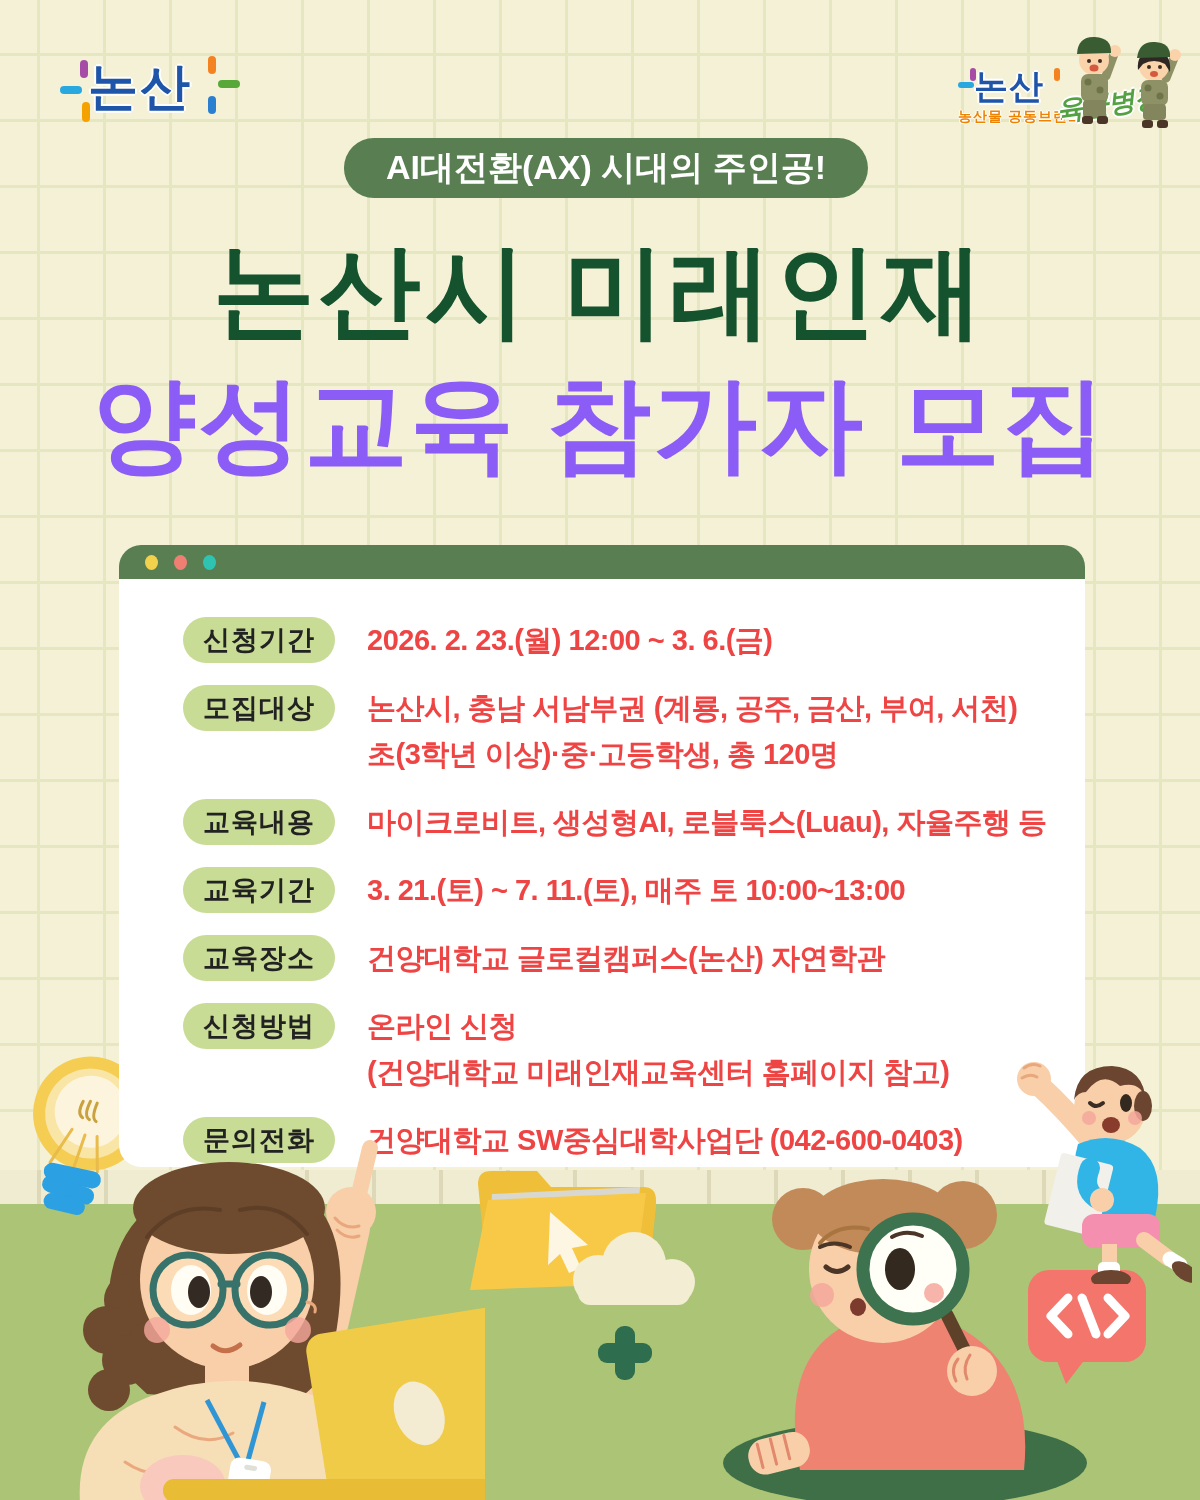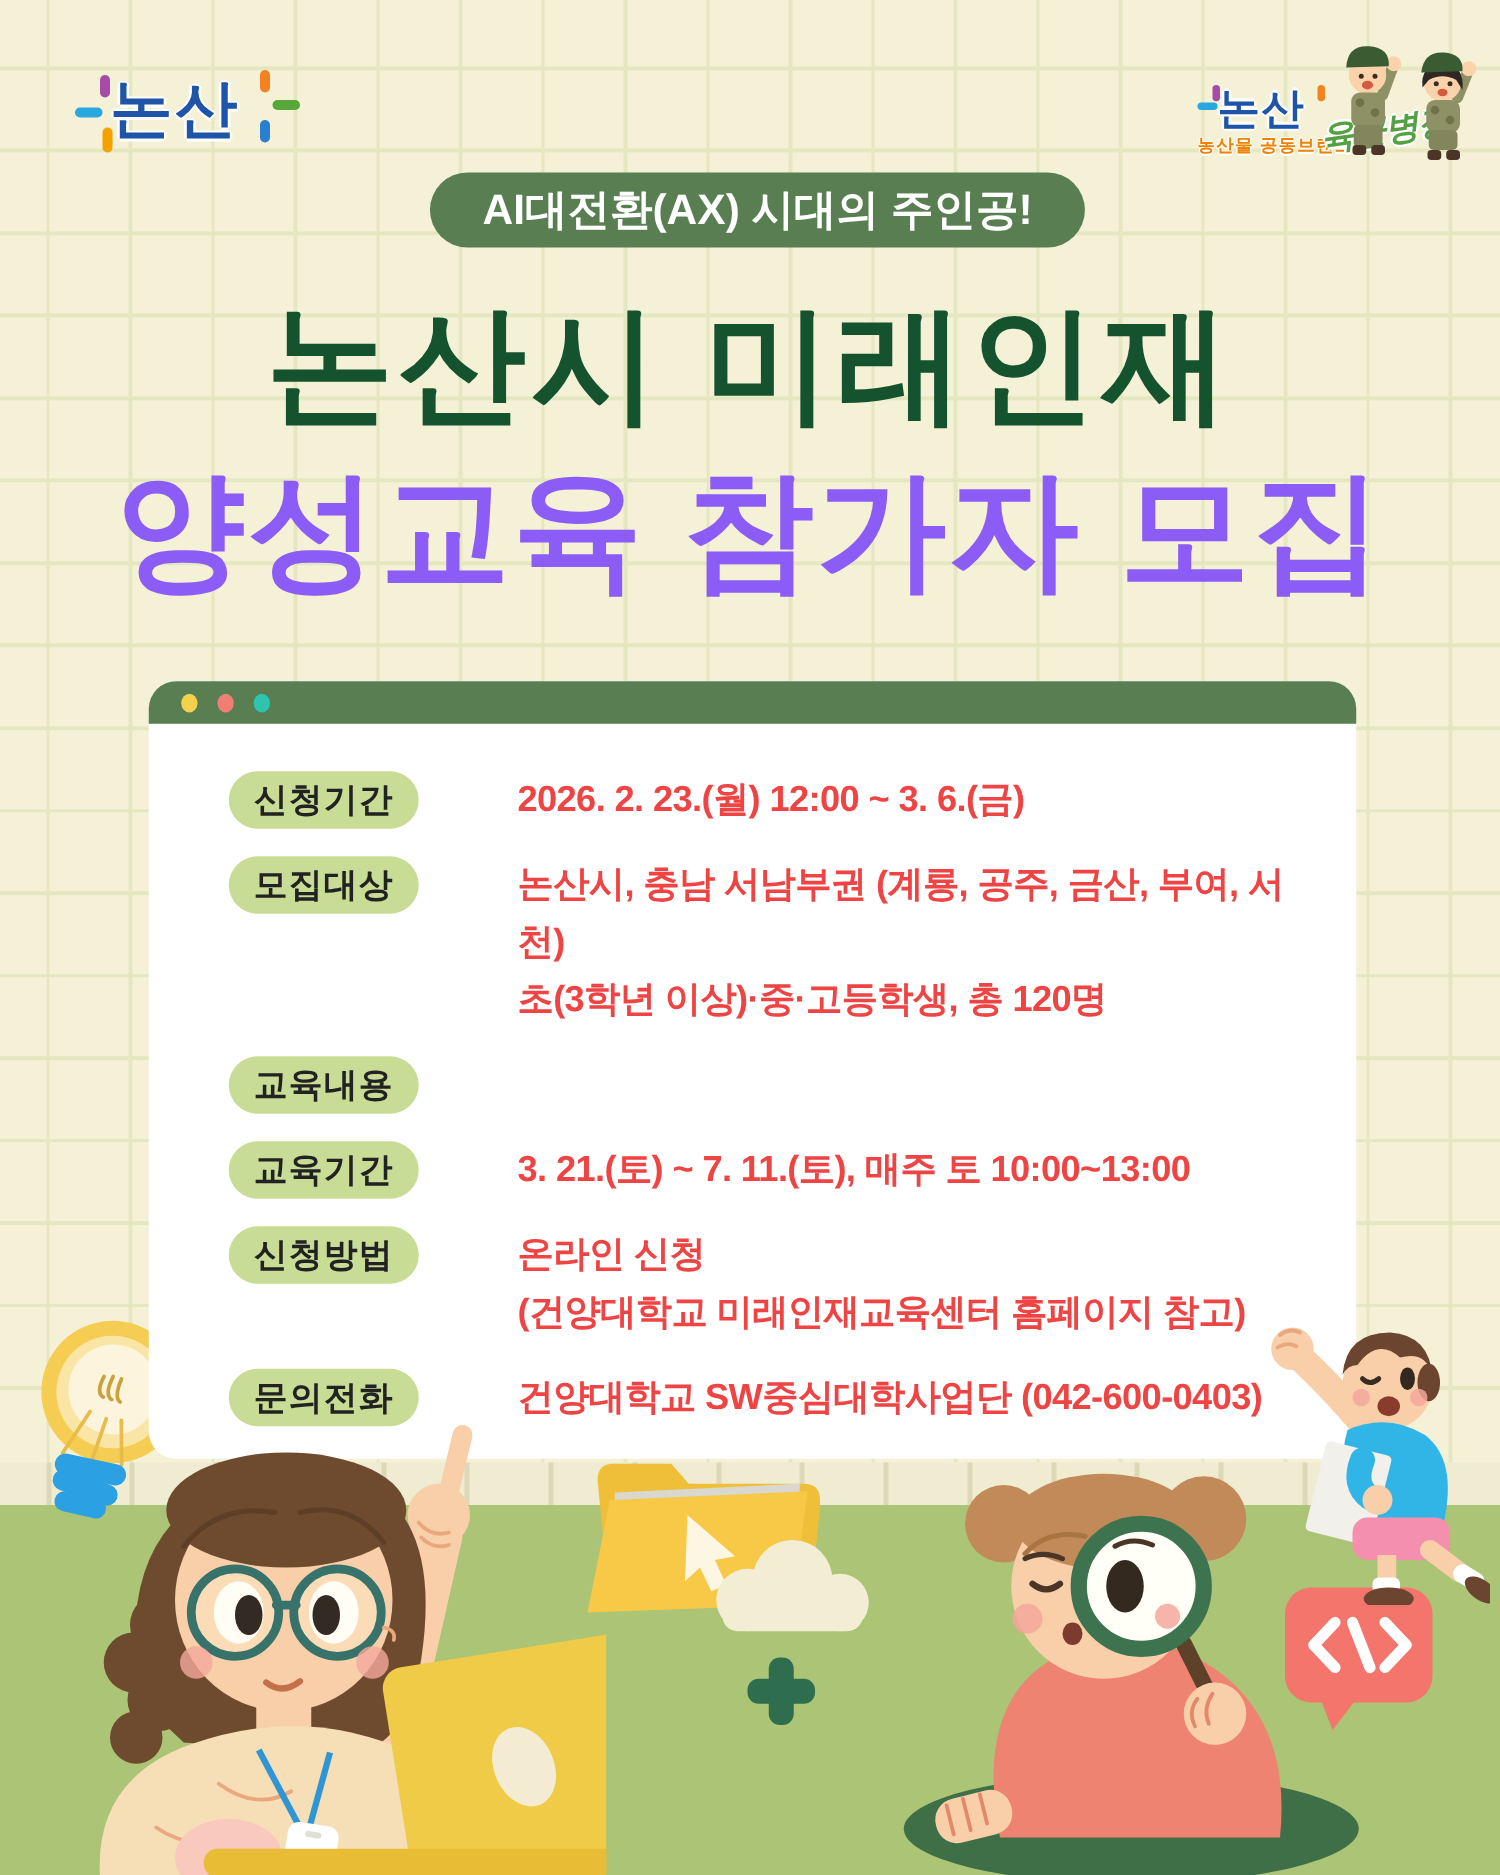--- a/index.html
+++ b/index.html
@@ -68,21 +68,21 @@
     position:absolute;left:119px;top:545px;width:966px;height:622px;
     background:#fff;border-radius:22px;z-index:3;
   }
   .card-header{
     position:absolute;left:0;top:0;width:100%;height:34px;background:#587e52;
     border-radius:22px 22px 0 0;display:flex;align-items:center;padding-left:26px;box-sizing:border-box;gap:16px;
   }
   .dot{width:13px;height:15px;border-radius:50%;}
   .dot.y{background:#f2d14c}.dot.r{background:#ef7f72}.dot.t{background:#2fc3b2}
   .card-body{position:absolute;left:64px;right:30px;top:72px;}
-  .row{display:flex;align-items:flex-start;margin-bottom:22px;gap:47px;}
+  .row{display:flex;align-items:flex-start;margin-bottom:22px;}
   .pill{
     flex:none;width:152px;height:46px;border-radius:24px;background:#c9dc96;
     display:flex;align-items:center;justify-content:center;
     font-size:27px;font-weight:900;color:#222;letter-spacing:1px;
   }
   .val{
     margin-left:32px;font-size:29px;font-weight:600;color:#ef4444;
     line-height:46px;white-space:pre-line;letter-spacing:-0.5px;
   }
   
@@ -168,24 +168,29 @@
         <span class="pill">신청기간</span>
         <span class="val">2026. 2. 23.(월) 12:00 ~ 3. 6.(금)</span>
       </div>
       <div class="row">
         <span class="pill">모집대상</span>
         <span class="val">논산시, 충남 서남부권 (계룡, 공주, 금산, 부여, 서천)
 초(3학년 이상)·중·고등학생, 총 120명</span>
       </div>
       <div class="row">
         <span class="pill">교육내용</span>
+        <span class="val">마이크로비트, 생성형AI, 로블룩스(Luau), 자율주행 등</span>
       </div>
       <div class="row">
         <span class="pill">교육기간</span>
         <span class="val">3. 21.(토) ~ 7. 11.(토), 매주 토 10:00~13:00</span>
+      </div>
+      <div class="row">
+        <span class="pill">교육장소</span>
+        <span class="val">건양대학교 글로컬캠퍼스(논산) 자연학관</span>
       </div>
       <div class="row">
         <span class="pill">신청방법</span>
         <span class="val">온라인 신청
 (건양대학교 미래인재교육센터 홈페이지 참고)</span>
       </div>
       <div class="row">
         <span class="pill">문의전화</span>
         <span class="val">건양대학교 SW중심대학사업단 (042-600-0403)</span>
       </div>

